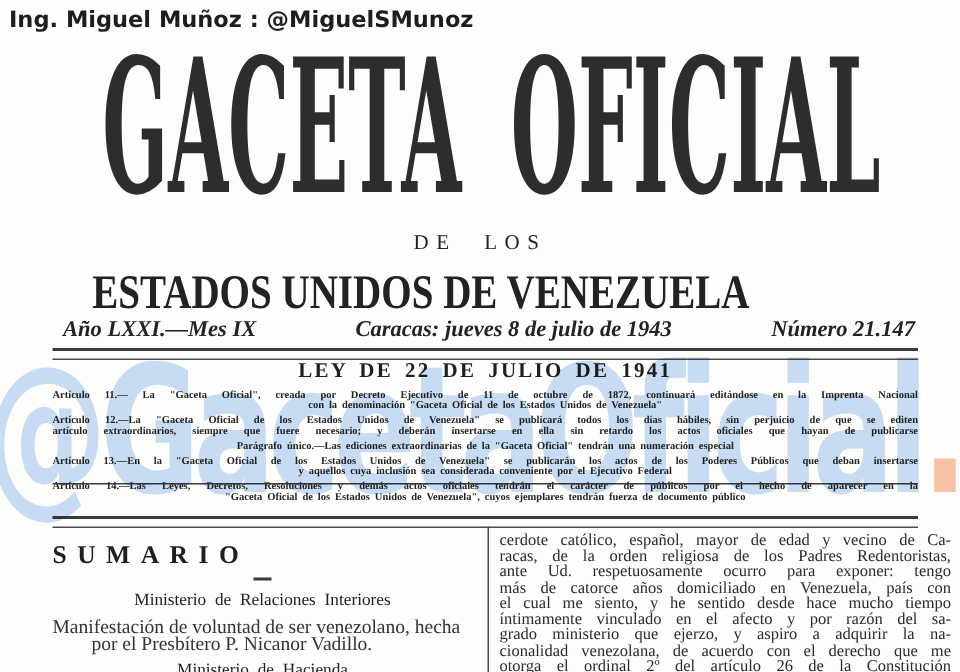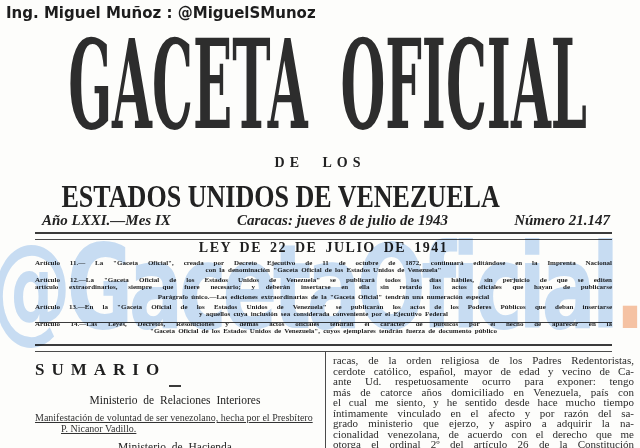--- a/index.html
+++ b/index.html
@@ -11,21 +11,21 @@
 
   
   .credit{left:6px;top:4px;font-family:"DejaVu Sans",sans-serif;font-weight:bold;
     font-size:15px;color:#1d1d1d;letter-spacing:0px;}
 
   
   .mast-wrap{left:0;top:24px;width:640px;text-align:right;height:132px;}
   .mast-title{display:inline-block;font-family:"DejaVu Serif",serif;font-weight:bold;
     font-size:62px;line-height:1;color:#2d2d2d;word-spacing:18px;
     transform:scale(0.83,2.0);transform-origin:50% 0;white-space:nowrap;}
-  .de-los{left:0;top:155px;width:640px;text-align:center;font-weight:bold;
+  .de-los{left:0;top:155px;width:640px;text-align:center;font-weight:normal;
     font-size:14px;letter-spacing:5px;word-spacing:10px;color:#222;}
   .country-wrap{left:0;top:178px;width:561px;text-align:center;}
   .country{display:inline-block;font-weight:bold;font-size:28px;white-space:nowrap;
     transform:scale(0.93,1.15);transform-origin:50% 0;color:#222;}
 
   
   .dateline{left:42px;top:212px;width:568px;display:flex;justify-content:space-between;
     font-weight:bold;font-size:15px;color:#222;font-style:italic;}
 
   
@@ -50,22 +50,22 @@
     font-weight:bold;font-size:12px;color:#232323;}
 
   
   .col-divider{left:325px;top:351px;width:1px;height:97px;background:#4a4a4a;}
   .left-col{left:35px;top:354px;width:280px;}
   .sumario-title{text-align:left;font-weight:bold;font-size:17px;letter-spacing:7px;
     margin-top:6px;color:#1f1f1f;}
   .sumario-dash{width:12px;height:2px;background:#3a3a3a;margin:5px auto 0 auto;}
   .ministry{ text-align:center;font-weight:normal;font-size:11.5px;word-spacing:3px;
     margin-top:7px;color:#222;}
-  .sum-entry{margin-top:6px;font-size:10px;line-height:11px;color:#333;
-    padding-left:26px;text-indent:-26px;text-decoration:underline;}
+  .sum-entry{margin-top:6px;font-size:13px;line-height:11px;color:#333;
+    padding-left:26px;text-indent:-26px;}
 
   .right-col{left:333px;top:355px;width:301px;}
   .body-line{font-size:11px;line-height:10.5px;text-align:justify;
     text-align-last:justify;color:#2b2b2b;}
 
   
   .watermark{left:-10px;top:228px;white-space:nowrap;pointer-events:none;z-index:5;
     font-family:"DejaVu Sans",sans-serif;font-weight:bold;font-size:118px;line-height:1;
     letter-spacing:-7px;transform:scaleX(0.69);transform-origin:0 0;
     color:#9cc3ef;opacity:0.55;mix-blend-mode:multiply;}
@@ -117,22 +117,22 @@
 
   <div class="abs left-col">
     <div class="sumario-title">SUMARIO</div>
     <div class="sumario-dash"></div>
     <div class="ministry">Ministerio de Relaciones Interiores</div>
     <div class="sum-entry">Manifestación de voluntad de ser venezolano, hecha por el Presbítero P. Nicanor Vadillo.</div>
     <div class="ministry">Ministerio de Hacienda</div>
   </div>
 
   <div class="abs right-col">
+    <div class="body-line">cerdote católico, español, mayor de edad y vecino de Ca-</div>
     <div class="body-line">racas, de la orden religiosa de los Padres Redentoristas,</div>
-    <div class="body-line">cerdote católico, español, mayor de edad y vecino de Ca-</div>
     <div class="body-line">ante Ud. respetuosamente ocurro para exponer: tengo</div>
     <div class="body-line">más de catorce años domiciliado en Venezuela, país con</div>
     <div class="body-line">el cual me siento, y he sentido desde hace mucho tiempo</div>
     <div class="body-line">íntimamente vinculado en el afecto y por razón del sa-</div>
     <div class="body-line">grado ministerio que ejerzo, y aspiro a adquirir la na-</div>
     <div class="body-line">cionalidad venezolana, de acuerdo con el derecho que me</div>
     <div class="body-line">otorga el ordinal 2º del artículo 26 de la Constitución</div>
   </div>
 
   <div class="abs watermark"><span>@GacetaOficial</span><span class="suffix">.io</span></div>

